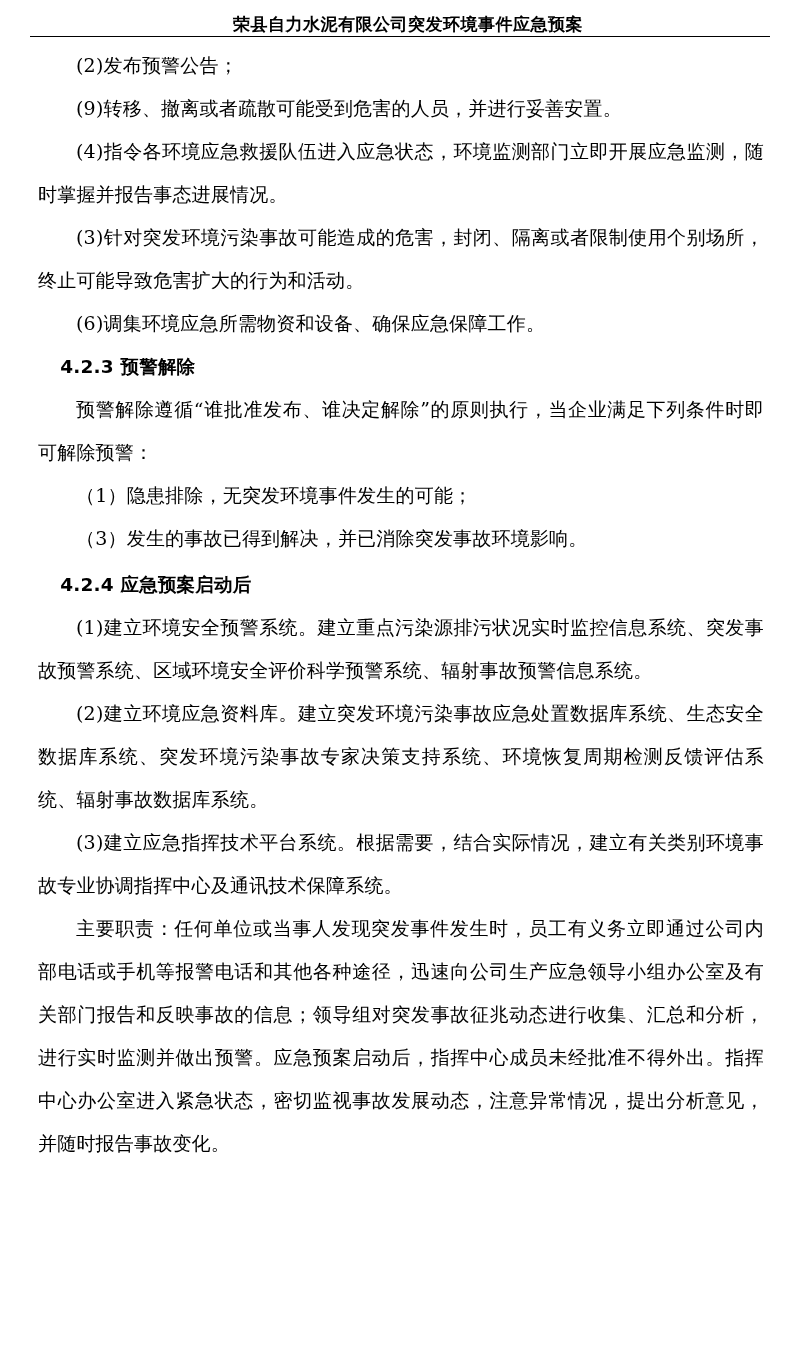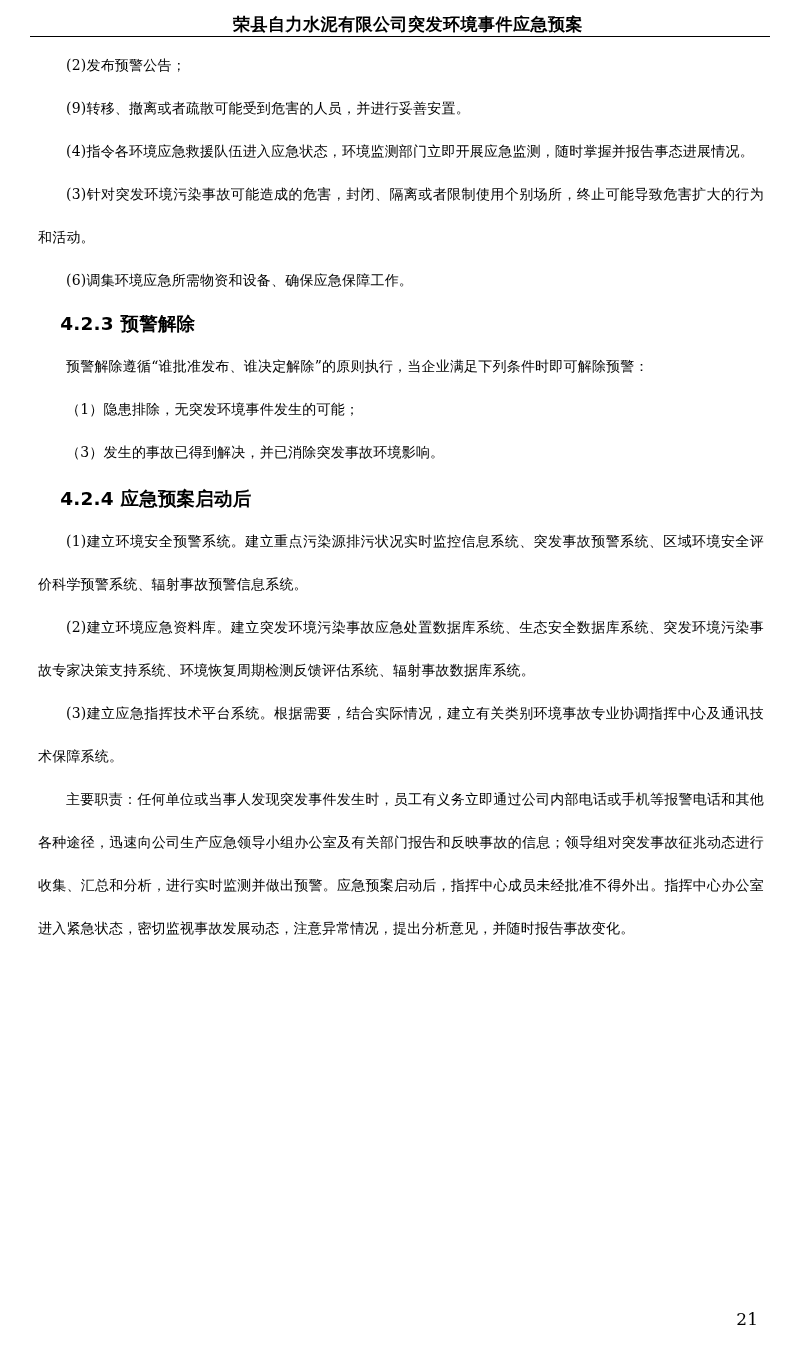--- a/index.html
+++ b/index.html
@@ -47,21 +47,21 @@
     border-top: 1.6px solid #000;
   }
   .content {
     position: absolute;
     top: 44px;
     left: 38px;
     width: 726px;
   }
   p.body-text {
     margin: 0 0 0 0;
-    font-size: 14px;
+    font-size: 19px;
     line-height: 43px;
     text-align: justify;
     text-justify: inter-ideograph;
     text-indent: 2em;
     letter-spacing: 0.2px;
   }
   h3.section-head {
     margin: 0;
     font-family: "DejaVu Sans", "Liberation Sans", sans-serif;
     font-size: 18.5px;
@@ -111,17 +111,14 @@
     <div class="spacer-sm"></div>
 
     <h3 class="section-head">4.2.4 应急预案启动后</h3>
     <p class="body-text">(1)建立环境安全预警系统。建立重点污染源排污状况实时监控信息系统、突发事故预警系统、区域环境安全评价科学预警系统、辐射事故预警信息系统。</p>
     <p class="body-text">(2)建立环境应急资料库。建立突发环境污染事故应急处置数据库系统、生态安全数据库系统、突发环境污染事故专家决策支持系统、环境恢复周期检测反馈评估系统、辐射事故数据库系统。</p>
     <p class="body-text">(3)建立应急指挥技术平台系统。根据需要，结合实际情况，建立有关类别环境事故专业协调指挥中心及通讯技术保障系统。</p>
     <p class="body-text">主要职责：任何单位或当事人发现突发事件发生时，员工有义务立即通过公司内部电话或手机等报警电话和其他各种途径，迅速向公司生产应急领导小组办公室及有关部门报告和反映事故的信息；领导组对突发事故征兆动态进行收集、汇总和分析，进行实时监测并做出预警。应急预案启动后，指挥中心成员未经批准不得外出。指挥中心办公室进入紧急状态，密切监视事故发展动态，注意异常情况，提出分析意见，并随时报告事故变化。</p>
 
   </div>
 
-  <div class="footer">
-    <span class="page-number">21</span>
-  </div>
 
 </div>
 
 </body></html>

